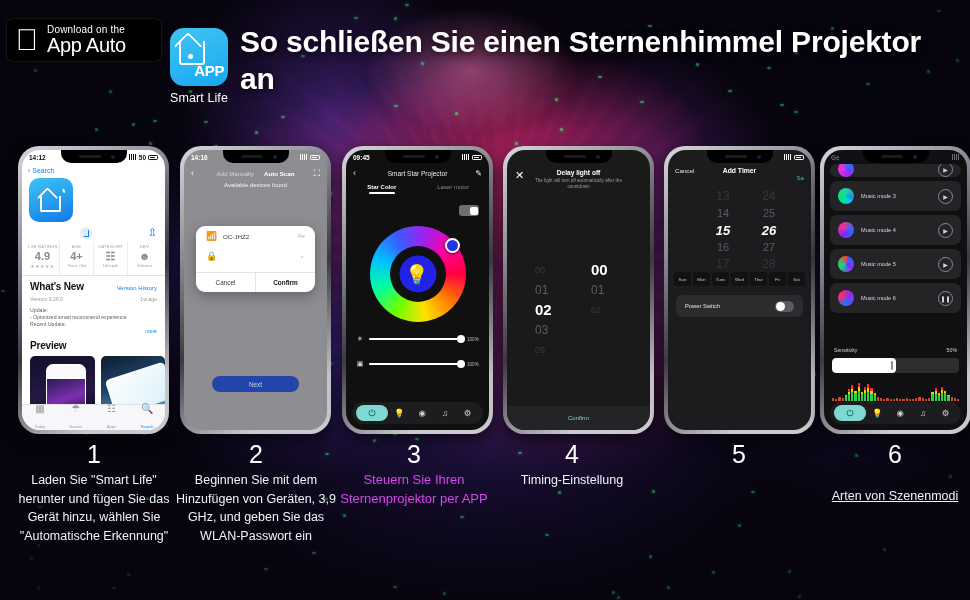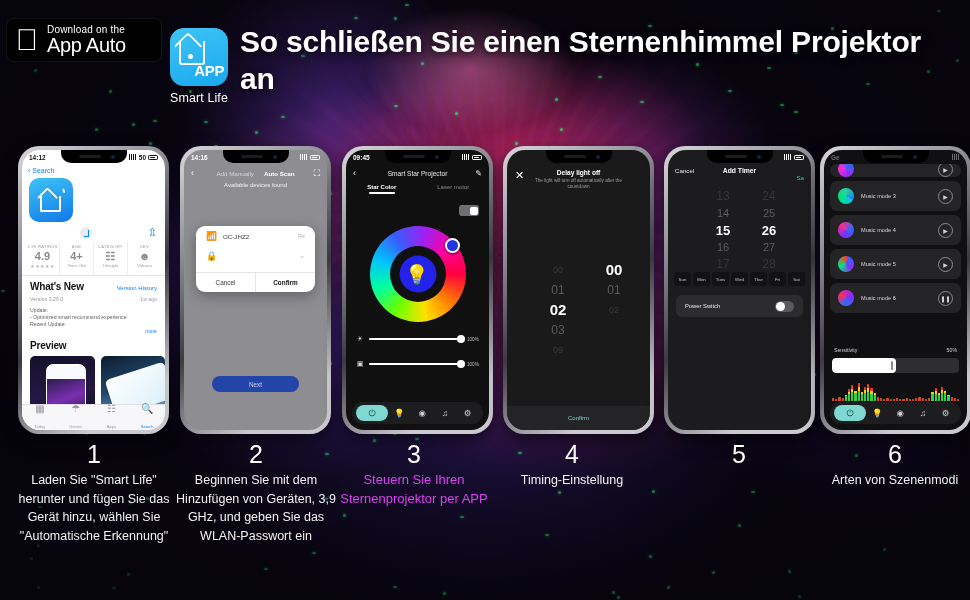--- a/index.html
+++ b/index.html
@@ -266,42 +266,42 @@
   .dock .pw { width:32px; height:16px; border-radius:8px; background:#7fd8d2; display:flex; align-items:center; justify-content:center; color:#134b47; font-size:9px; }
   .dock .di { flex:1; text-align:center; color:#cfcfd4; font-size:8.5px; }
 
   
   .p4 { left: 503px; }
   .p4 .screen { background:#1a1a1a; }
   .p4 .x { position:absolute; top:20px; left:8px; font-size:11px; color:#fff; line-height:11px;}
   .p4 .ht { position:absolute; top:19px; left:0; right:0; text-align:center; font-size:6.6px; font-weight:700; color:#fff;}
   .p4 .hs { position:absolute; top:28px; left:18px; right:18px; text-align:center; font-size:4.6px; color:#9a9aa0; line-height:6.4px;}
   .p4 .picker { position:absolute; top:110px; left:0; right:0; height:100px; }
-  .p4 .col { position:absolute; width:46px; text-align:center; }
+  .p4 .col { position:absolute; width:46px; }
   .p4 .col.h { left:28px; } .p4 .col.m { left:84px; }
   .p4 .col .it { font-size:12px; color:#5c5c62; line-height:20px; font-weight:400;}
   .p4 .col .it.f { font-size:9px; opacity:.45;}
   .p4 .col .it.sel { color:#fff; font-size:15px; font-weight:600;}
   .p4 .unit { position:absolute; font-size:4.8px; color:#cfcfd4;}
   .p4 .unit.uh { left:74px; top:151px; } .p4 .unit.um { left:130px; top:151px; }
   .p4 .cfm { position:absolute; bottom:0; left:0; right:0; height:24px; background:#242426; display:flex; align-items:center; justify-content:center; color:#7fd8d2; font-size:6px;}
 
   
   .p5 { left: 664px; }
   .p5 .screen { background:#1c1c1e; }
   .p5 .nav { position:absolute; top:17px; left:0; right:0; height:13px; }
   .p5 .nav .cn { position:absolute; left:7px; font-size:6.2px; color:#e6e6e9;}
   .p5 .nav .ti { text-align:center; font-size:6.8px; color:#fff; font-weight:600;}
   .p5 .nav .sv { position:absolute; right:7px; font-size:6.2px; color:#22c8bb;}
   .p5 .picker { position:absolute; top:38px; left:0; right:0; height:78px;}
   .p5 .col { position:absolute; width:46px; text-align:center;}
   .p5 .col.h { left:32px; } .p5 .col.m { left:78px; }
   .p5 .col .it { font-size:11px; color:#5c5c62; line-height:17px;}
   .p5 .col .it.f { font-size:12px; opacity:.4;}
-  .p5 .col .it.sel { color:#fff; font-size:13px; font-weight:700;}
+  .p5 .col .it.sel { color:#fff; font-size:13px; font-weight:700;font-style:italic;}
   .p5 .days { position:absolute; top:122px; left:6px; right:6px; display:flex; gap:2px;}
   .p5 .days div { flex:1; height:14px; border-radius:3px; background:#121214; color:#c6c6cb; font-size:4.4px; display:flex; align-items:center; justify-content:center;}
   .p5 .ps { position:absolute; top:145px; left:8px; right:8px; height:22px; border-radius:6px; background:#2c2c2e; display:flex; align-items:center; justify-content:space-between; padding:0 9px;}
   .p5 .ps .lb { font-size:5.8px; color:#e6e6e9;}
   .p5 .ps .tgl { width:19px; height:11px; border-radius:6px; background:#5a5a5f; position:relative;}
   .p5 .ps .tgl::after{content:'';position:absolute;left:1px;top:1px;width:9px;height:9px;border-radius:50%;background:#fff;}
 
   
   .p6 { left: 820px; }
   .p6 .screen { background:#101012; }
@@ -872,16 +872,16 @@
     </div>
     <div style="position:absolute;left:492px;top:0;width:160px;text-align:center;">
       <div style="color:#fff;font-size:25px;font-weight:300;line-height:28px;">4</div>
       <div style="color:#f2f2f5;font-size:12.5px;line-height:18.5px;margin-top:3px;">Timing-Einstellung</div>
     </div>
     <div style="position:absolute;left:655px;top:0;width:168px;text-align:center;">
       <div style="color:#fff;font-size:25px;font-weight:300;line-height:28px;">5</div>
     </div>
     <div style="position:absolute;left:820px;top:0;width:150px;text-align:center;">
       <div style="color:#fff;font-size:25px;font-weight:300;line-height:28px;">6</div>
-      <div style="color:#f2f2f5;font-size:12.5px;line-height:18.5px;margin-top:3px;">Arten von Szenenmodi</div>
+      <div style="color:#f2f2f5;font-size:12.5px;line-height:18.5px;margin-top:19px;text-decoration:underline;">Arten von Szenenmodi</div>
     </div>
   </div>
 </div>
 
 </body></html>

